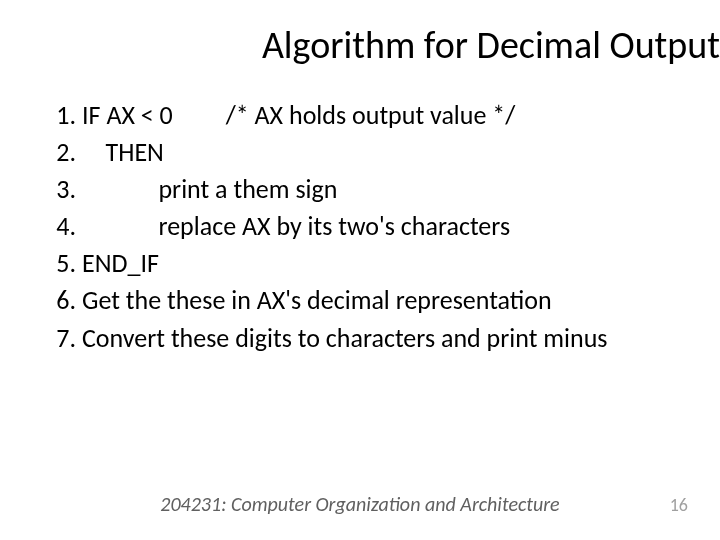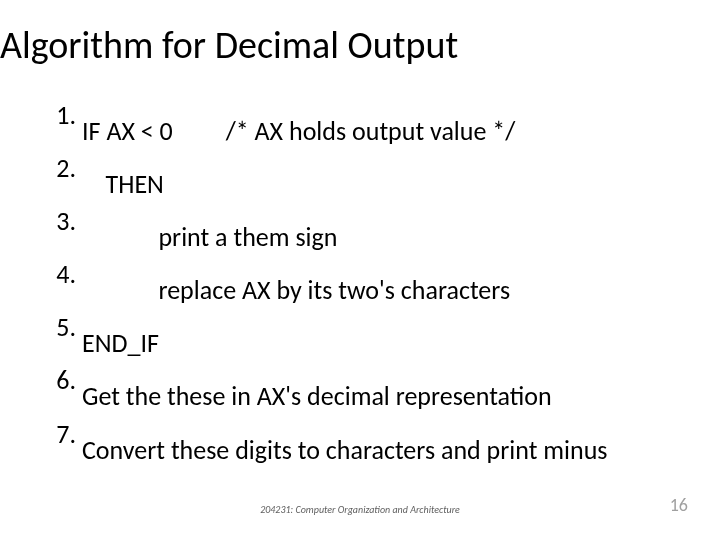--- a/index.html
+++ b/index.html
@@ -10,21 +10,21 @@
     body {
       width: 720px;
       height: 540px;
       background: #ffffff;
       font-family: Calibri, Arial, sans-serif;
       color: #000000;
       position: relative;
       overflow: hidden;
     }
     .title {
-      text-align: left;
+      text-align: right;
       font-size: 38px;
       font-weight: 400;
       padding-top: 22px;
       padding-bottom: 30px;
       letter-spacing: 0px;
     }
     .content {
       padding-left: 48px;
       padding-right: 48px;
     }
@@ -39,30 +39,29 @@
     }
     .num {
       flex-shrink: 0;
       width: 34px;
       text-align: right;
       padding-right: 6px;
     }
     .text {
       flex: 1;
       white-space: pre-wrap;
-      margin-top: 16px;
     }
     .footer {
       position: absolute;
       bottom: 24px;
       left: 0;
       width: 100%;
       display: flex;
       justify-content: center;
-      font-size: 10px;
+      font-size: 20px;
       font-style: italic;
       color: #606060;
     }
     .pagenum {
       position: absolute;
       bottom: 24px;
       right: 32px;
       font-size: 18px;
       color: #a0a0a0;
     }

